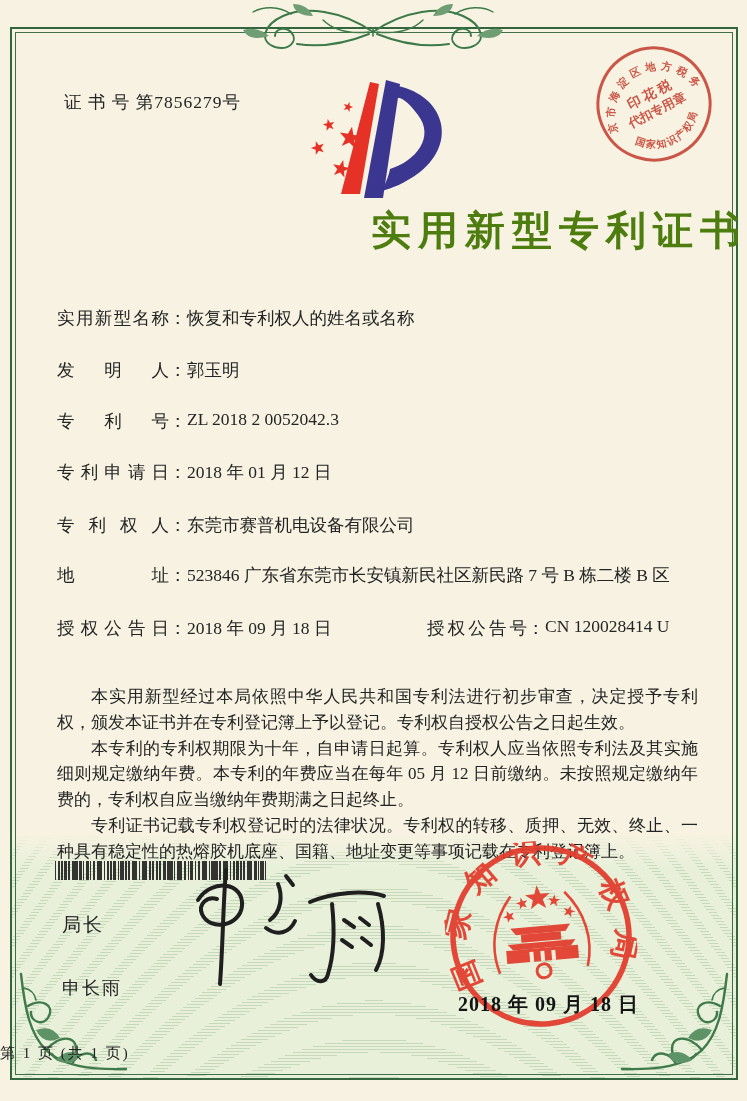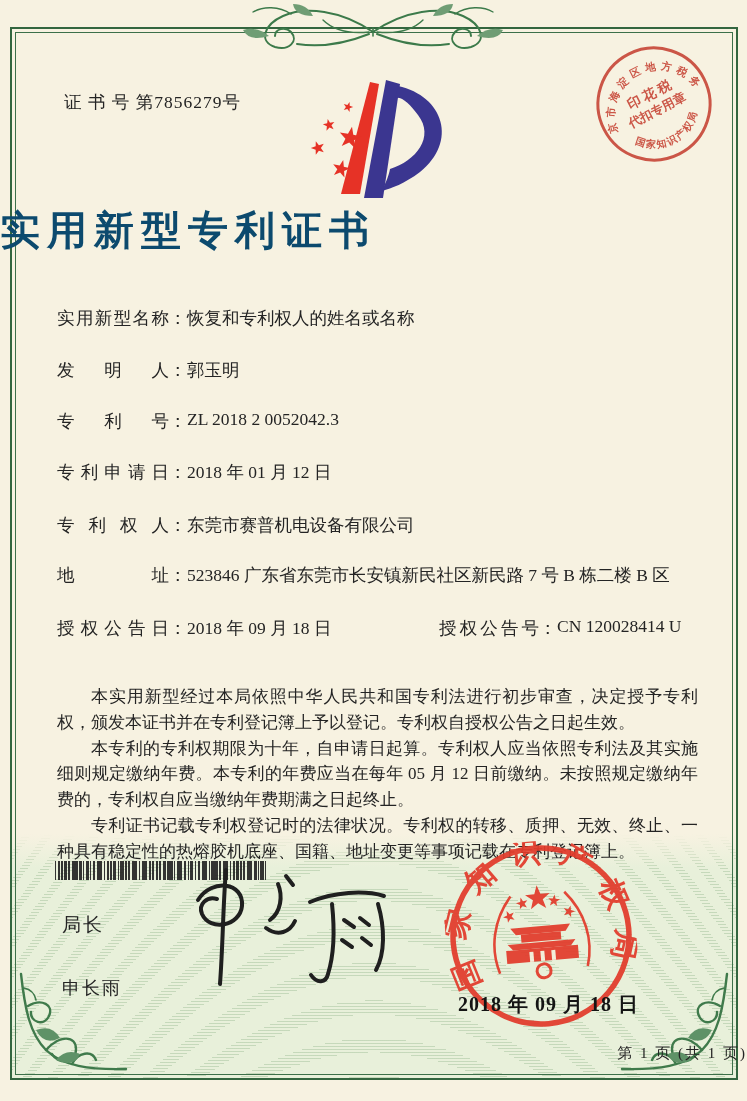--- a/index.html
+++ b/index.html
@@ -15,50 +15,50 @@
     background:
       linear-gradient(180deg,#f7f2e1 0%,rgba(247,242,225,0) 14%),
       repeating-radial-gradient(140% 160% at 50% -420%, rgba(255,255,255,0) 0 4px, rgba(118,162,114,.30) 4px 5px, rgba(255,255,255,0) 5px 8px),
       #e8f0da;
   }
   
   .frame-outer{position:absolute;left:10px;right:9px;top:27px;bottom:21px;border:2px solid #33663f;z-index:2;pointer-events:none;}
   .frame-inner{position:absolute;left:15px;right:14px;top:32px;bottom:26px;border:1px solid #3c7049;z-index:2;pointer-events:none;}
   .abs{position:absolute;}
   .cert-no{left:64px;top:90px;font-size:17.5px;letter-spacing:1px;z-index:3;text-align:center;}
-  .title{left:0;right:0;top:203px;text-align:left;font-size:40px;font-weight:700;letter-spacing:7px;color:#0c4a6e;z-index:3;}
+  .title{left:0;right:0;top:203px;text-align:right;font-size:40px;font-weight:700;letter-spacing:7px;color:#4d7c0f;z-index:3;}
   .fields{z-index:3;}
   .frow{position:absolute;left:57px;width:645px;font-size:17.5px;z-index:3;}
   .f-label{display:inline-block;width:112px;text-align:justify;text-align-last:justify;vertical-align:top;}
   .f-colon{display:inline-block;width:18px;vertical-align:top;}
   .f-value{display:inline-block;vertical-align:top;max-width:505px;}
   .f-value.wide{width:505px;}
   .pair2{position:absolute;left:370px;top:0;}
-  .pair2 .f-label{width:100px;margin-left:12px;}
+  .pair2 .f-label{width:100px;}
   .paras{position:absolute;left:57px;top:648px;width:641px;font-size:17px;line-height:25.8px;text-align:justify;z-index:3;margin-top:36px;}
   .paras p{margin:0;text-indent:2em;}
   .barcode{
     position:absolute;left:55px;top:861px;width:212px;height:19px;z-index:3;opacity:.88;
     background:
       repeating-linear-gradient(90deg,#1b1b1b 0 1.5px,transparent 1.5px 3.5px),
       repeating-linear-gradient(90deg,#1b1b1b 0 1px,transparent 1px 6.5px),
       repeating-linear-gradient(90deg,transparent 0 9px,#1b1b1b 9px 11.5px);
   }
   .signer-title{left:62px;top:912px;font-size:19px;letter-spacing:2px;z-index:3;font-family:"Liberation Sans","DejaVu Sans",sans-serif;}
   .signer-name{left:62px;top:976px;font-size:18px;letter-spacing:2px;z-index:3;font-family:"Liberation Sans","DejaVu Sans",sans-serif;}
   .signature{left:182px;top:862px;z-index:3;}
   .seal-wrap{left:446px;top:841px;z-index:3;transform:rotate(-5deg);}
   .seal-date{left:458px;top:991px;font-size:20px;font-weight:600;letter-spacing:1px;color:#141414;z-index:4;}
   .stamp-wrap{left:592px;top:42px;z-index:3;transform:rotate(-27deg);}
   .logo{left:298px;top:76px;z-index:3;}
   .ornament{left:173px;top:2px;z-index:3;}
   .corner{z-index:3;}
   .corner.left{left:16px;bottom:27px;}
   .corner.right{right:15px;bottom:27px;transform:scaleX(-1);}
-  .footer{left:0;right:0;top:1044px;text-align:right;font-size:15px;letter-spacing:2px;z-index:3;}
+  .footer{left:0;right:0;top:1044px;text-align:left;font-size:15px;letter-spacing:2px;z-index:3;}
 </style>
 </head>
 <body>
 
 <div class="page">
 
   <div class="band"></div>
   <div class="frame-outer"></div>
   <div class="frame-inner"></div>
 

